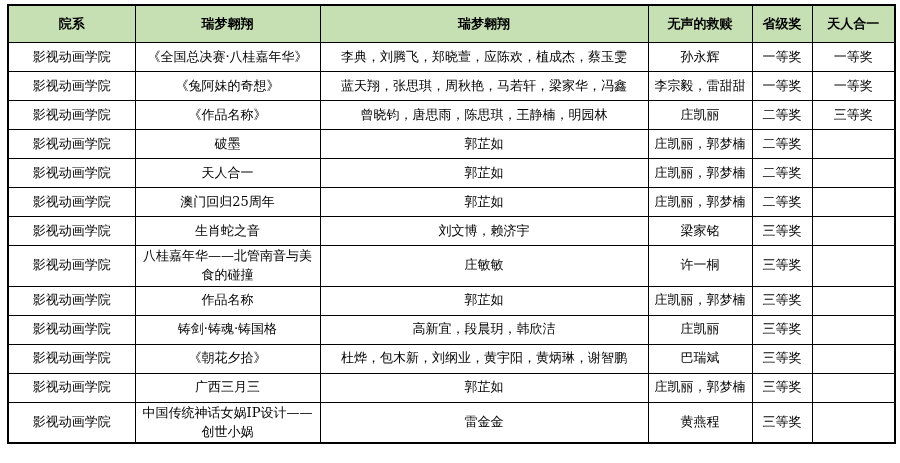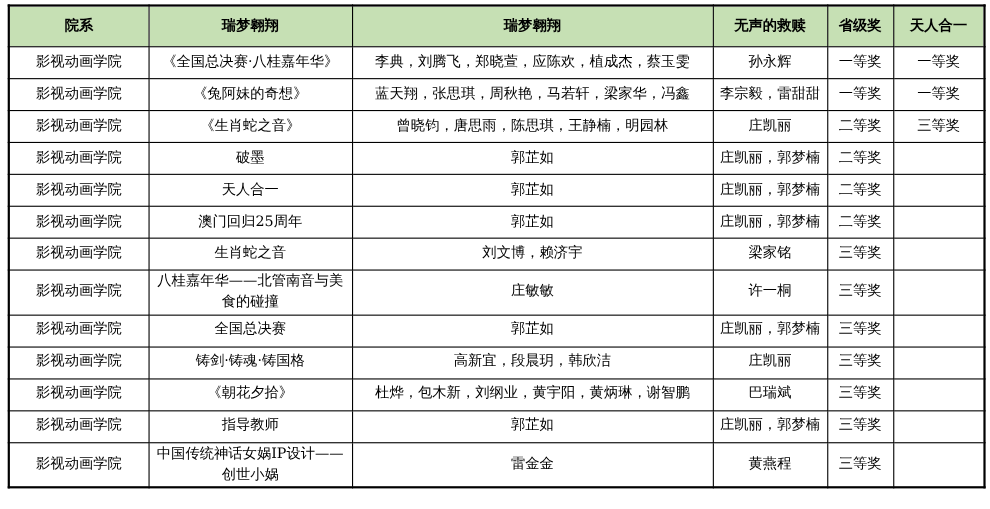--- a/index.html
+++ b/index.html
@@ -85,21 +85,21 @@
         <tr>
           <td>影视动画学院</td>
           <td>《兔阿妹的奇想》</td>
           <td>蓝天翔，张思琪，周秋艳，马若轩，梁家华，冯鑫</td>
           <td>李宗毅，雷甜甜</td>
           <td>一等奖</td>
           <td>一等奖</td>
         </tr>
         <tr>
           <td>影视动画学院</td>
-          <td>《生肖蛇之音》</td>
+          <td>《作品名称》</td>
           <td>曾晓钧，唐思雨，陈思琪，王静楠，明园林</td>
           <td>庄凯丽</td>
           <td>二等奖</td>
           <td>三等奖</td>
         </tr>
         <tr>
           <td>影视动画学院</td>
           <td>破墨</td>
           <td>郭芷如</td>
           <td>庄凯丽，郭梦楠</td>
@@ -133,21 +133,21 @@
         <tr>
           <td>影视动画学院</td>
           <td>八桂嘉年华——北管南音与美食的碰撞</td>
           <td>庄敏敏</td>
           <td>许一桐</td>
           <td>三等奖</td>
           <td></td>
         </tr>
         <tr>
           <td>影视动画学院</td>
-          <td>全国总决赛</td>
+          <td>作品名称</td>
           <td>郭芷如</td>
           <td>庄凯丽，郭梦楠</td>
           <td>三等奖</td>
           <td></td>
         </tr>
         <tr>
           <td>影视动画学院</td>
           <td>铸剑·铸魂·铸国格</td>
           <td>高新宜，段晨玥，韩欣洁</td>
           <td>庄凯丽</td>
@@ -157,21 +157,21 @@
         <tr>
           <td>影视动画学院</td>
           <td>《朝花夕拾》</td>
           <td>杜烨，包木新，刘纲业，黄宇阳，黄炳琳，谢智鹏</td>
           <td>巴瑞斌</td>
           <td>三等奖</td>
           <td></td>
         </tr>
         <tr>
           <td>影视动画学院</td>
-          <td>指导教师</td>
+          <td>广西三月三</td>
           <td>郭芷如</td>
           <td>庄凯丽，郭梦楠</td>
           <td>三等奖</td>
           <td></td>
         </tr>
         <tr>
           <td>影视动画学院</td>
           <td>中国传统神话女娲IP设计——创世小娲</td>
           <td>雷金金</td>
           <td>黄燕程</td>

